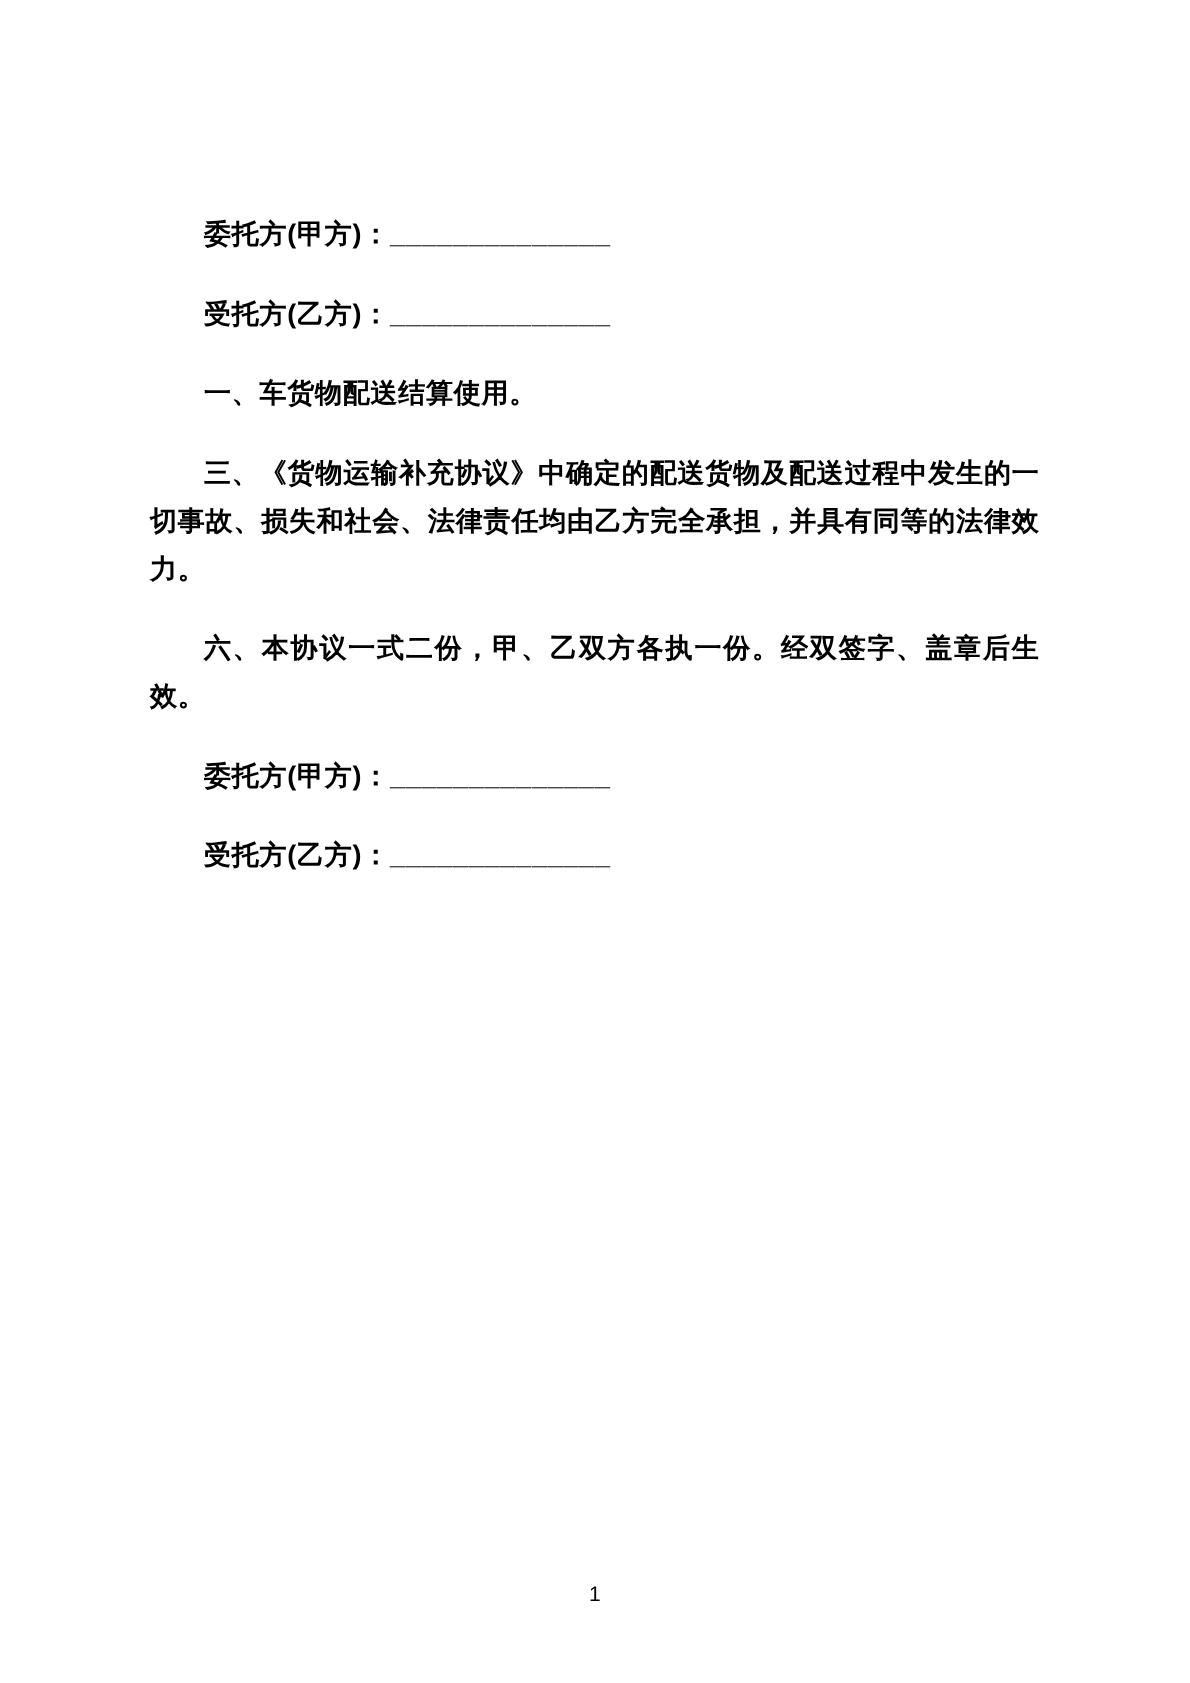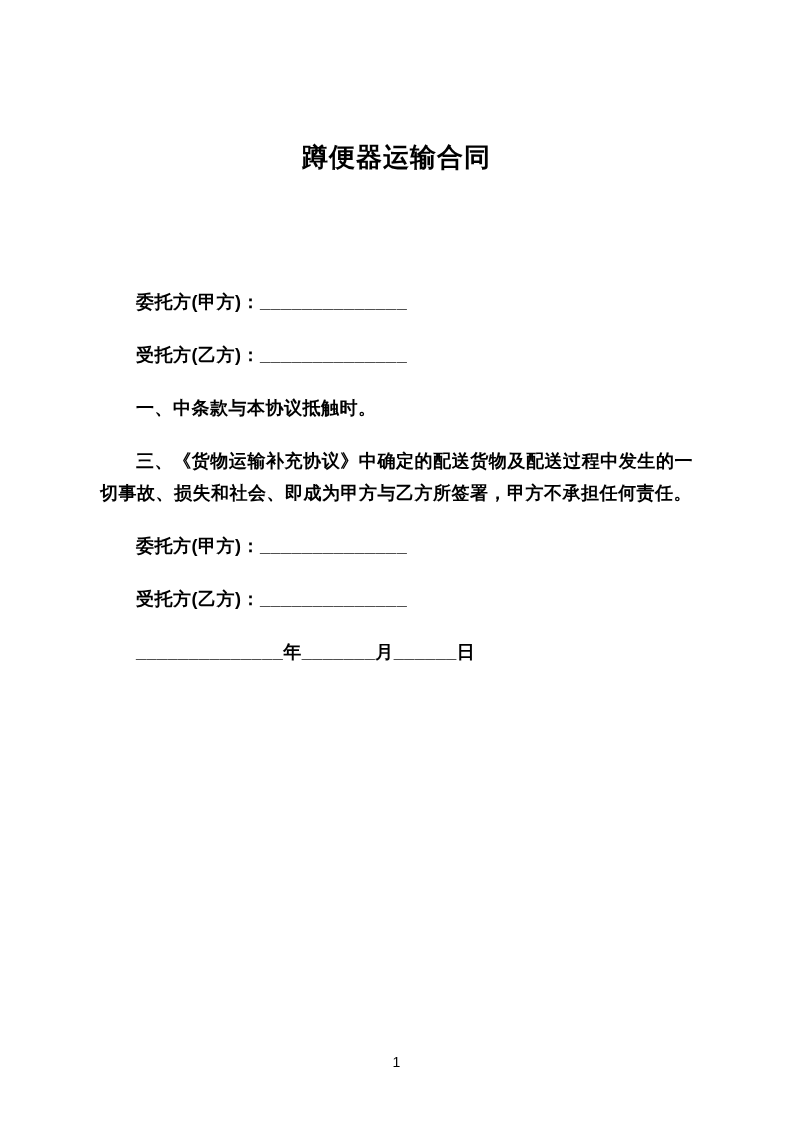--- a/index.html
+++ b/index.html
@@ -47,24 +47,23 @@
     width: 100%;
     text-align: center;
     font-size: 14px;
     font-weight: 400;
   }
 </style>
 </head>
 <body>
 
 <div class="page">
-  <h1 class="doc-title"><span>蹲便器运输合同</span></h1>
 
   <p class="para">委托方(甲方)：______________</p>
   <p class="para">受托方(乙方)：______________</p>
-  <p class="para">一、中条款与本协议抵触时。</p>
-  <p class="para">三、《货物运输补充协议》中确定的配送货物及配送过程中发生的一切事故、损失和社会、即成为甲方与乙方所签署，甲方不承担任何责任。</p>
+  <p class="para">一、车货物配送结算使用。</p>
+  <p class="para">三、《货物运输补充协议》中确定的配送货物及配送过程中发生的一切事故、损失和社会、法律责任均由乙方完全承担，并具有同等的法律效力。</p>
+  <p class="para">六、本协议一式二份，甲、乙双方各执一份。经双签字、盖章后生效。</p>
   <p class="para">委托方(甲方)：______________</p>
   <p class="para">受托方(乙方)：______________</p>
-  <p class="para">______________年_______月______日</p>
 
   <div class="page-number">1</div>
 </div>
 
 </body></html>

